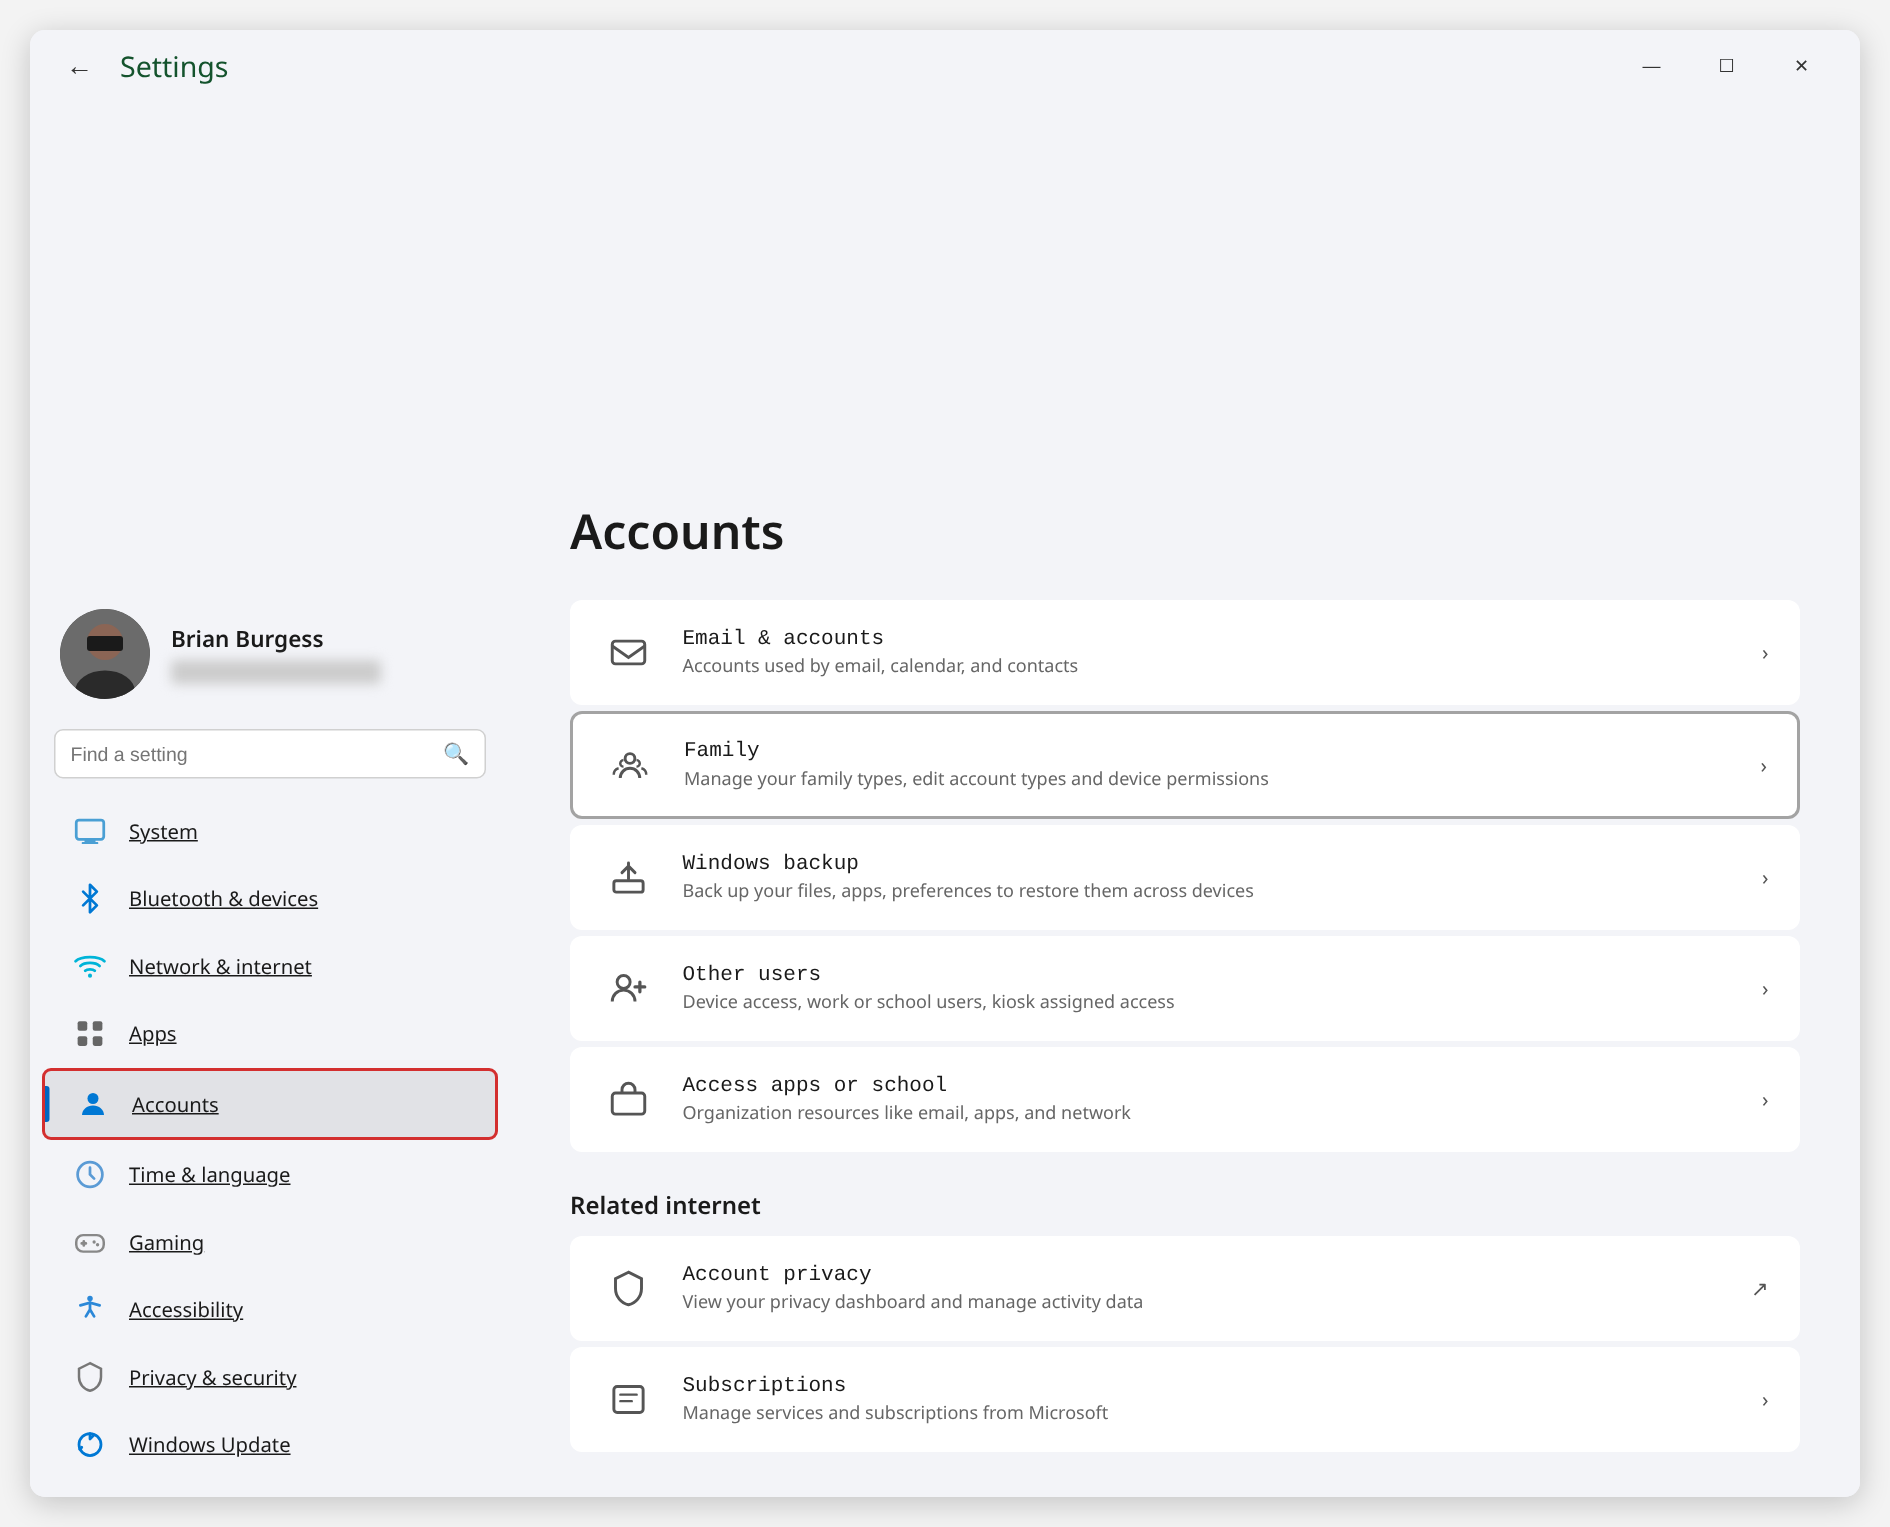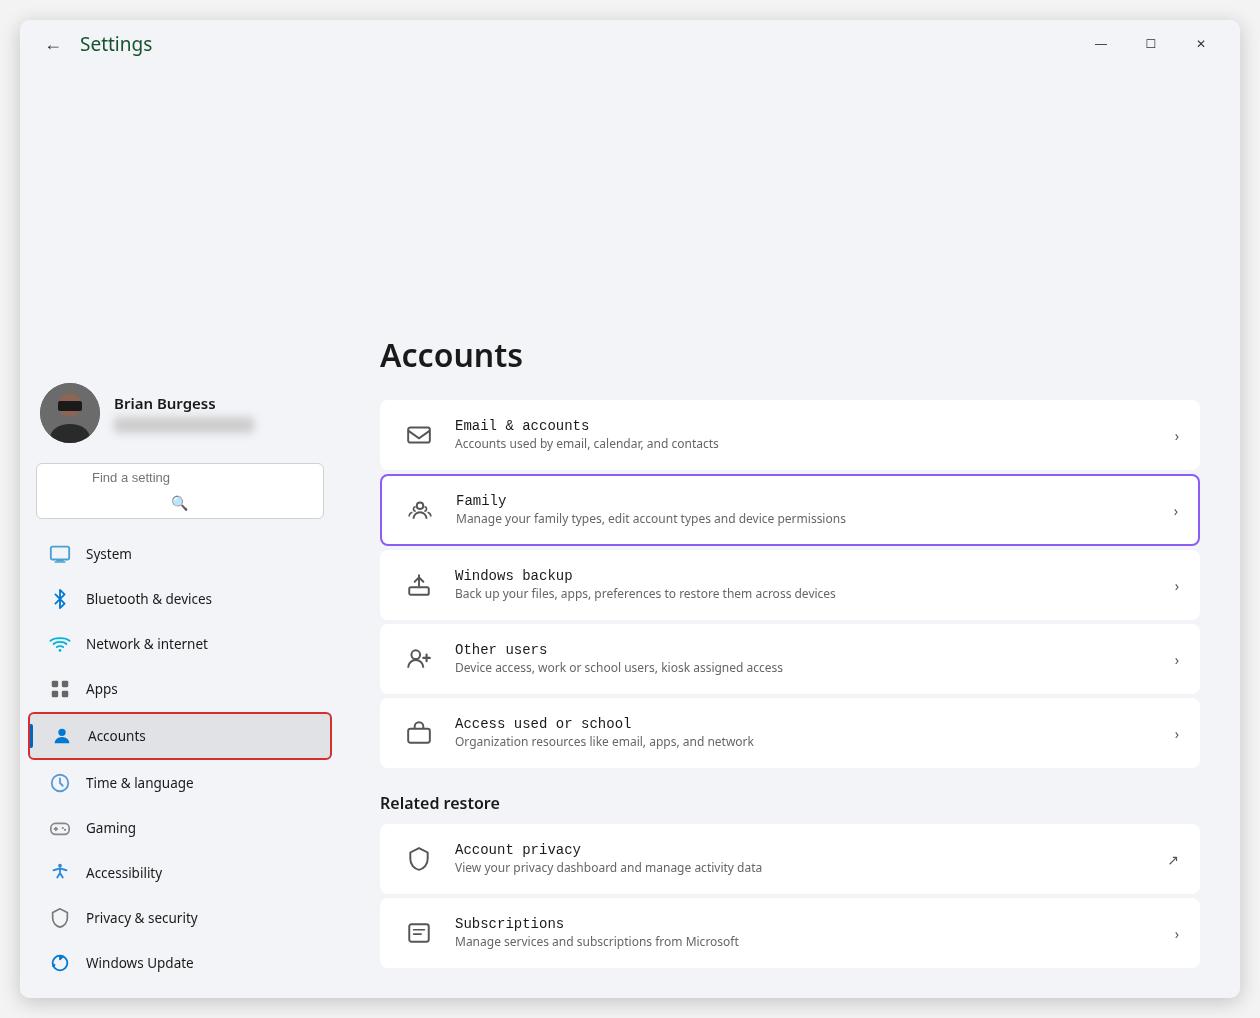--- a/index.html
+++ b/index.html
@@ -121,21 +121,20 @@
     }
     .search-box {
       margin: 4px 16px 12px 16px;
       display: flex;
       align-items: center;
       background: white;
       border: 1px solid #d0d0d0;
       border-radius: 6px;
       padding: 6px 10px;
       gap: 8px;
-      flex-direction: column;
     }
     .search-box input {
       border: none;
       outline: none;
       font-size: 13px;
       color: #555;
       flex: 1;
       background: transparent;
     }
     .search-icon-char { color: #555; font-size: 14px; }
@@ -160,20 +159,21 @@
       top: 50%;
       transform: translateY(-50%);
       width: 3px;
       height: 24px;
       background: #0067c0;
       border-radius: 0 2px 2px 0;
     }
     .nav-label {
       font-size: 13.5px;
       color: #1a1a1a;
+      text-decoration: underline;
     }
     .nav-icon {
       width: 24px;
       height: 24px;
       display: flex;
       align-items: center;
       justify-content: center;
       flex-shrink: 0;
     }
     .main-content {
@@ -198,21 +198,21 @@
       border-radius: 8px;
       padding: 16px 20px;
       display: flex;
       align-items: center;
       gap: 18px;
       cursor: pointer;
       border: 1px solid transparent;
       transition: background 0.1s;
     }
     .setting-card.highlighted {
-      border: 2px solid #8b5cf6;
+      border: 2px solid #a3a3a3;
       background: white;
     }
     .setting-icon {
       width: 36px;
       height: 36px;
       display: flex;
       align-items: center;
       justify-content: center;
       flex-shrink: 0;
       color: #555;
@@ -450,28 +450,28 @@
     <span class="setting-chevron">›</span>
   </div>
           <div class="setting-card">
     <div class="setting-icon">
               <svg width="26" height="26" viewBox="0 0 24 24" fill="none">
                 <rect x="2" y="8" width="20" height="13" rx="2" stroke="#555" stroke-width="1.8"></rect>
                 <path d="M8 8V6a4 4 0 018 0v2" stroke="#555" stroke-width="1.8"></path>
               </svg>
             </div>
     <div class="setting-text">
-      <div class="setting-title">Access used or school</div>
+      <div class="setting-title">Access apps or school</div>
       <div class="setting-desc">Organization resources like email, apps, and network</div>
     </div>
     <span class="setting-chevron">›</span>
   </div>
         </div>
 
-      <div class="related-settings-title">Related restore</div>
+      <div class="related-settings-title">Related internet</div>
       <div class="settings-list" id="related-settings-list">
           <div class="setting-card">
     <div class="setting-icon">
               <svg width="26" height="26" viewBox="0 0 24 24" fill="none">
                 <path d="M12 2L4 6v6c0 5 3.5 9 8 10 4.5-1 8-5 8-10V6l-8-4z" stroke="#555" stroke-width="1.8" fill="none"></path>
               </svg>
             </div>
     <div class="setting-text">
       <div class="setting-title">Account privacy</div>
       <div class="setting-desc">View your privacy dashboard and manage activity data</div>

